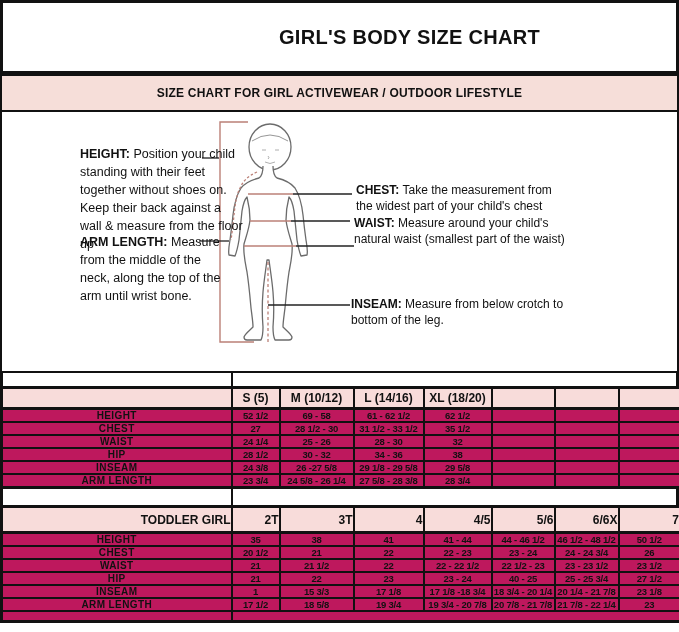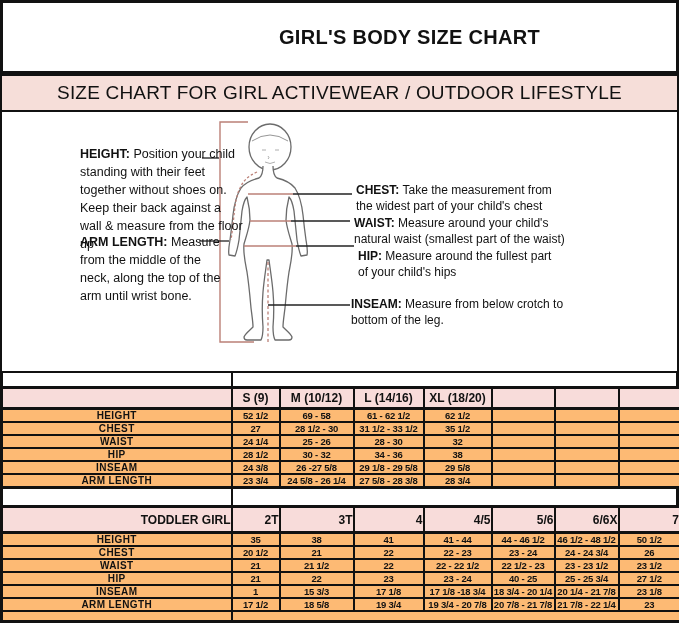--- a/index.html
+++ b/index.html
@@ -4,27 +4,27 @@
 <style>
   :root{
     --banner-bg:#f6ded9;
     --header-bg:#f8dcda;
     --border:#111111;
     --accent:#bb8077;
     --outline:#6b6b6b;
   }
   *{box-sizing:border-box;margin:0;padding:0;}
   body{background:#ffffff;font-family:"Liberation Sans",sans-serif;color:#111;}
-  .sheet{width:679px;background:#fdba74;}
+  .sheet{width:679px;background:#be185d;}
 
   .title-box{height:74px;border:3px solid var(--border);display:flex;align-items:center;justify-content:center;padding-left:140px;background:#fff;}
   .title-box h1{font-size:20px;font-weight:bold;letter-spacing:.3px;}
 
   .banner{height:38px;border:2px solid var(--border);border-top-width:2px;background:var(--banner-bg);display:flex;align-items:center;justify-content:center;}
-  .banner h2{font-size:19px;font-weight:normal;letter-spacing:.2px;}
+  .banner h2{font-size:12px;font-weight:bold;letter-spacing:.2px;}
 
   .diagram{position:relative;height:261px;border-left:2px solid var(--border);border-right:2px solid var(--border);border-bottom:2px solid var(--border);background:#fff;overflow:hidden;}
   .diagram svg{position:absolute;left:0;top:0;}
   .note{position:absolute;font-size:12px;line-height:15.5px;}
   .note b{font-weight:bold;}
   .note-left{font-size:12.5px;line-height:18px;}
   .n-height{left:78px;top:33px;width:164px;}
   .n-arm{left:78px;top:121px;width:152px;}
   .n-chest{left:354px;top:71px;width:205px;}
   .n-waist{left:352px;top:104px;width:215px;}
@@ -119,21 +119,20 @@
       <line x1="291" y1="82" x2="350" y2="82" stroke="#222" stroke-width="1.3"></line>
       <line x1="289" y1="109" x2="348" y2="109" stroke="#222" stroke-width="1.3"></line>
       <line x1="294" y1="134" x2="352" y2="134" stroke="#222" stroke-width="1.3"></line>
       <line x1="266" y1="193" x2="348" y2="193" stroke="#222" stroke-width="1.3"></line>
     </svg>
 
     <div class="note note-left n-height"><b>HEIGHT:</b> <span>Position your child standing with their feet together without shoes on. Keep their back against a wall &amp; measure from the floor up</span></div>
     <div class="note n-chest"><b>CHEST:</b> <span>Take the measurement from the widest part of your child's chest</span></div>
     <div class="note note-left n-arm"><b>ARM LENGTH:</b> <span>Measure from the middle of the neck, along the top of the arm until wrist bone.</span></div>
     <div class="note n-waist"><b>WAIST:</b> <span>Measure around your child's natural waist (smallest part of the waist)</span></div>
-    <div class="note n-hip"><b>HIP:</b> <span>Measure around the fullest part of your child's hips</span></div>
     <div class="note n-inseam"><b>INSEAM:</b> <span>Measure from below crotch to bottom of the leg.</span></div>
   </div>
 
   <div class="strip">
       <div class="strip-divider"></div>
     </div>
 
   <table class="girl-table">
     <colgroup>
       <col style="width:230px">
@@ -141,21 +140,21 @@
         <col style="width:74px">
         <col style="width:70px">
       <col style="width:68px">
         <col style="width:63px">
         <col style="width:64px">
         <col style="width:62px">
     </colgroup>
     <thead>
       <tr>
         <th></th>
-        <th>S (9)</th>
+        <th>S (5)</th>
         <th>M (10/12)</th>
         <th>L (14/16)</th>
         <th>XL (18/20)</th>
         <th></th>
         <th></th>
         <th></th>
       </tr>
     </thead>
     <tbody>
         <tr>

